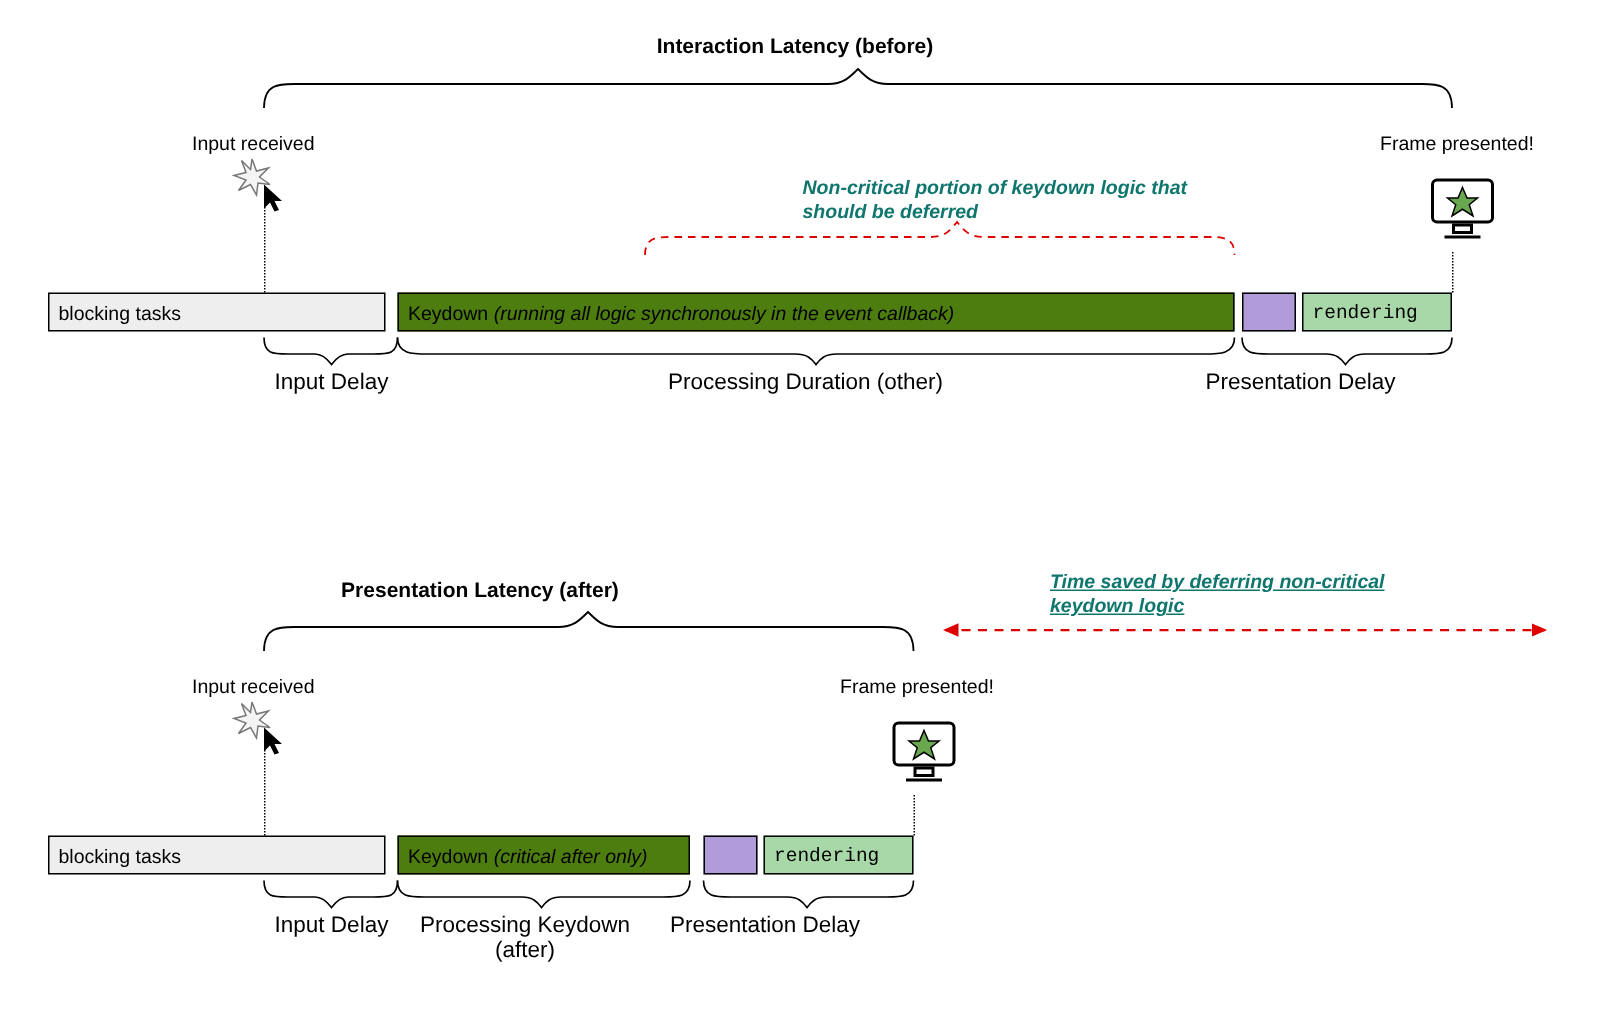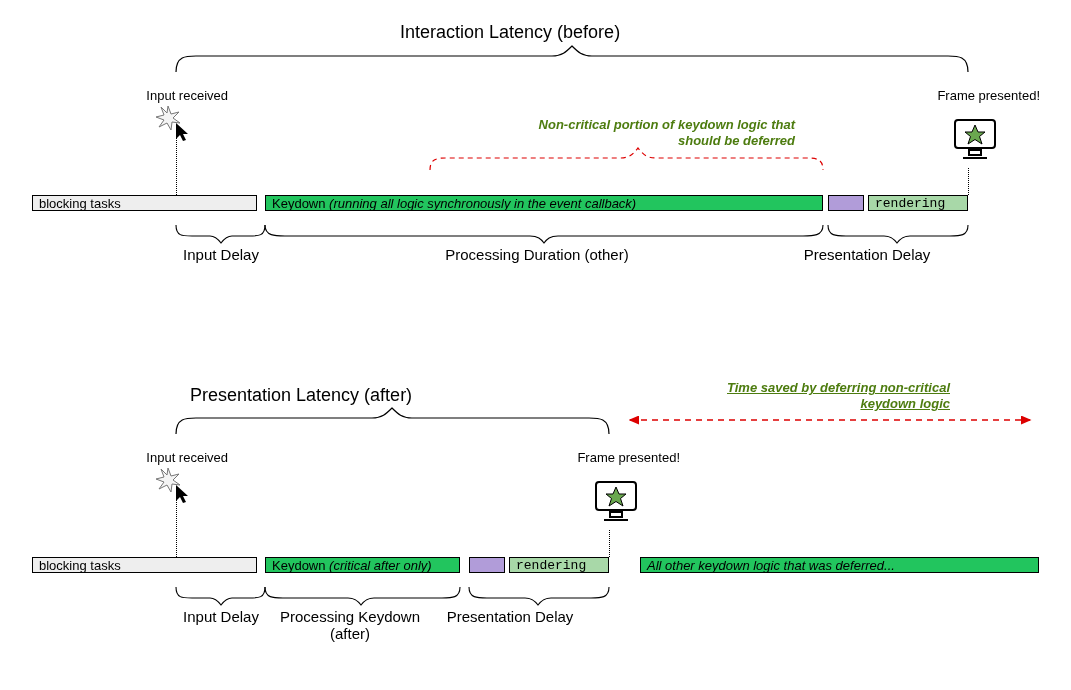--- a/index.html
+++ b/index.html
@@ -5,53 +5,53 @@
   * { box-sizing: border-box; margin: 0; padding: 0; }
   body {
     font-family: Arial, Helvetica, sans-serif;
     background: #fff;
     width: 1071px;
     height: 690px;
     position: relative;
     color: #000;
   }
   .title {
-    font-weight: normal;
-    font-size: 18px;
-    text-align: left;
+    font-weight: bold;
+    font-size: 14px;
+    text-align: center;
     position: absolute;
   }
   .annotation {
     font-size: 13px;
     position: absolute;
-    text-align: right;
+    text-align: left;
   }
   .annotation.red-italic {
-    color: #4d7c0f;
+    color: #0f766e;
     font-style: italic;
     font-weight: bold;
     font-size: 13px;
   }
   .bar-track {
     position: absolute;
     height: 26px;
   }
   .bar-segment {
     position: absolute;
-    height: 16px;
+    height: 26px;
     border: 1.5px solid #000;
     display: flex;
     align-items: center;
     padding: 0 6px;
     font-size: 13px;
     white-space: nowrap;
     overflow: hidden;
   }
   .seg-gray   { background: #eee; }
-  .seg-yellow { background: #22c55e; }
+  .seg-yellow { background: #4d7c0f; }
   .seg-purple { background: #b19cd9; }
   .seg-green  { background: #a8d8a8; }
   .seg-italic { font-style: italic; }
   .brace-label {
     position: absolute;
     font-size: 15px;
     text-align: center;
   }
   svg.overlay {
     position: absolute;
@@ -115,23 +115,20 @@
     <span>blocking tasks</span>
   </div>
   <div class="bar-segment seg-yellow" style="left:233px; width:195px;">
     <span>
       <span>Keydown </span><i>(critical after only)</i>
     </span>
   </div>
   <div class="bar-segment seg-purple" style="left:437px; width:36px;"></div>
   <div class="bar-segment seg-green mono" style="left:477px; width:100px;">
     <span>rendering</span>
-  </div>
-  <div class="bar-segment seg-yellow seg-italic" style="left:608px; width:399px;">
-    <span>All other keydown logic that was deferred...</span>
   </div>
 </div>
 
 <div class="dotted-vline" style="left:176px; top:497px; height:60px;"></div>
 <div class="dotted-vline" style="left:609px; top:530px; height:27px;"></div>
 
 <div class="brace-label" style="left:176px; top:608px; width:90px;">Input Delay</div>
 <div class="brace-label" style="left:260px; top:608px; width:180px;">Processing Keydown (after)</div>
 <div class="brace-label" style="left:440px; top:608px; width:140px;">Presentation Delay</div>
 

